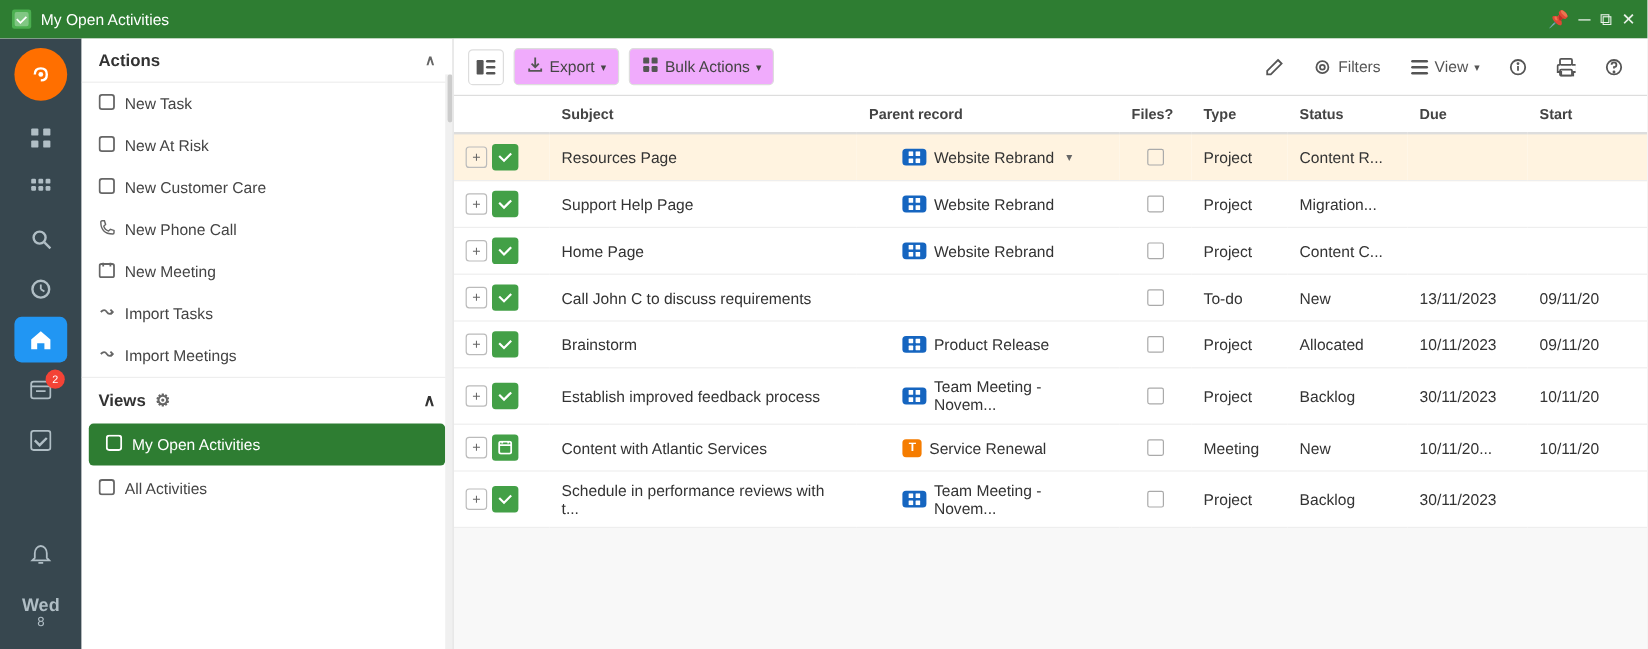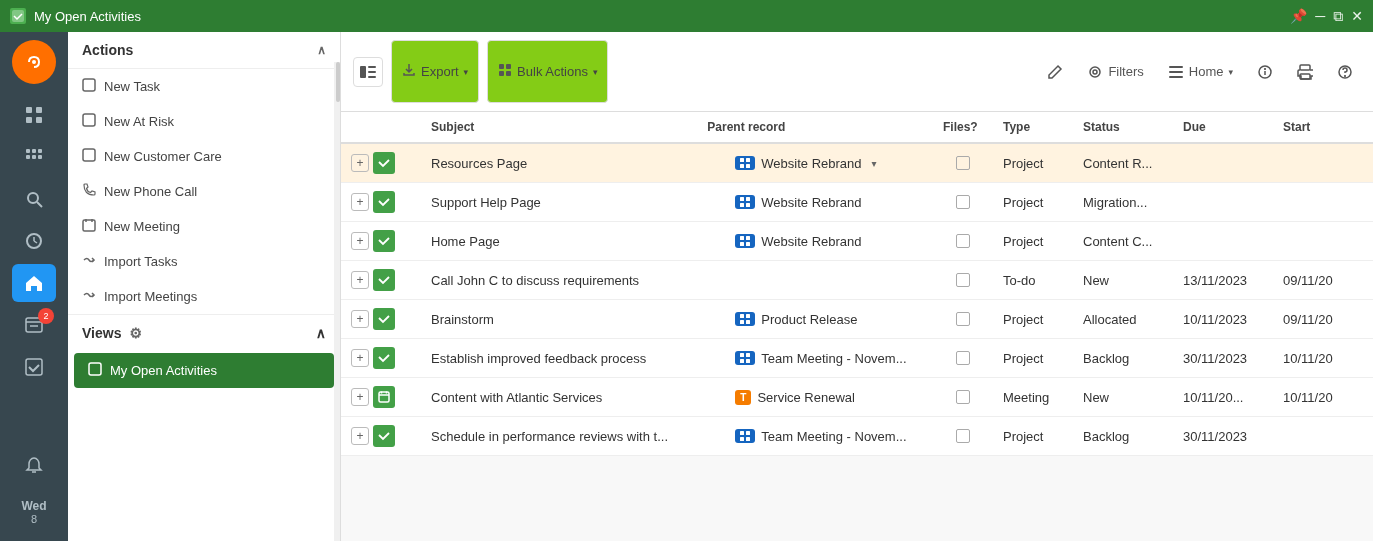--- a/index.html
+++ b/index.html
@@ -47,25 +47,25 @@
       font-size: 16px; position: relative;
     }
     .icon-sidebar-item.active { background: #2196f3; color: white; }
     .badge {
       position: absolute; top: 2px; right: 2px;
       background: #f44336; color: white; border-radius: 50%;
       width: 16px; height: 16px; font-size: 9px;
       display: flex; align-items: center; justify-content: center;
     }
     .day-widget { color: #b0bec5; text-align: center; font-size: 11px; margin-top: 8px; }
-    .day-widget .day-name { font-size: 12px; font-weight: bold; }
+    .day-widget .day-name { font-size: 15px; font-weight: bold; }
 
     
     .left-panel {
-      width: 273px;
+      width: 310px;
       background: #ffffff;
       border-right: 1px solid #ddd;
       overflow-y: auto;
       flex-shrink: 0;
       display: flex;
       flex-direction: column;
     }
     .panel-section-header {
       display: flex; align-items: center; justify-content: space-between;
       padding: 10px 14px;
@@ -106,23 +106,23 @@
     
     .toolbar {
       background: #fff;
       border-bottom: 1px solid #ddd;
       padding: 8px 12px;
       display: flex; align-items: center; gap: 8px;
       flex-shrink: 0;
     }
     .toolbar-btn {
       display: flex; align-items: center; gap: 5px;
-      padding: 22px 10px;
+      padding: 6px 10px;
       border: 1px solid #ddd; border-radius: 4px;
-      background: #84cc16; cursor: pointer; font-size: 13px; color: #444;
+      background: #f0abfc; cursor: pointer; font-size: 13px; color: #444;
     }
     .toolbar-sep { flex: 1; }
     .toolbar-action { display: flex; align-items: center; gap: 5px; padding: 6px 8px; cursor: pointer; color: #555; font-size: 13px; border-radius: 4px; }
     .sidebar-toggle { width: 30px; height: 30px; border: 1px solid #ddd; border-radius: 4px; display: flex; align-items: center; justify-content: center; cursor: pointer; background: white; }
 
     
     .table-container { flex: 1; overflow: auto; }
     table { width: 100%; border-collapse: collapse; background: white; padding-left: 40px; }
     thead tr { background: #fff; border-bottom: 2px solid #ddd; }
     thead th {
@@ -332,20 +332,28 @@
     </div>
     <div>
       <div class="panel-menu-item active" style="background:#2e7d32; color:white; margin: 2px 6px; border-radius:4px;">
         <span class="panel-menu-icon">
           <svg width="14" height="14" viewBox="0 0 14 14" stroke="white" fill="none">
               <rect x="1" y="1" width="12" height="12" rx="2" stroke-width="1.5"></rect>
             </svg>
         </span>
         <span>My Open Activities</span>
       </div>
+      <div class="panel-menu-item">
+        <span class="panel-menu-icon">
+          <svg width="14" height="14" viewBox="0 0 14 14" stroke="#666" fill="none">
+              <rect x="1" y="1" width="12" height="12" rx="2" stroke-width="1.5"></rect>
+            </svg>
+        </span>
+        <span>All Activities</span>
+      </div>
     </div>
   </div>
 
   <div class="right-content">
 
     <div class="toolbar">
       <div class="sidebar-toggle">
         <svg width="16" height="16" viewBox="0 0 16 16" fill="#555">
             <rect x="0" y="2" width="6" height="12" rx="1"></rect>
             <rect x="8" y="2" width="8" height="2" rx="1"></rect>
@@ -386,21 +394,21 @@
             <circle cx="8" cy="8" r="2" stroke-width="1.5"></circle>
           </svg>
         <span>Filters</span>
       </div>
       <div class="toolbar-action">
         <svg width="16" height="16" viewBox="0 0 16 16" fill="#555">
             <rect x="1" y="2" width="14" height="2" rx="1"></rect>
             <rect x="1" y="7" width="14" height="2" rx="1"></rect>
             <rect x="1" y="12" width="14" height="2" rx="1"></rect>
           </svg>
-        <span>Home</span>
+        <span>View</span>
         <span style="font-size:9px;">▾</span>
       </div>
       <div class="toolbar-action">
         <svg width="16" height="16" viewBox="0 0 16 16" stroke="#555" fill="none">
             <circle cx="8" cy="8" r="6" stroke-width="1.5"></circle>
             <line x1="8" y1="7" x2="8" y2="11" stroke-width="1.5"></line>
             <circle cx="8" cy="5" r="0.7" fill="#555"></circle>
           </svg>
       </div>
       <div class="toolbar-action">

